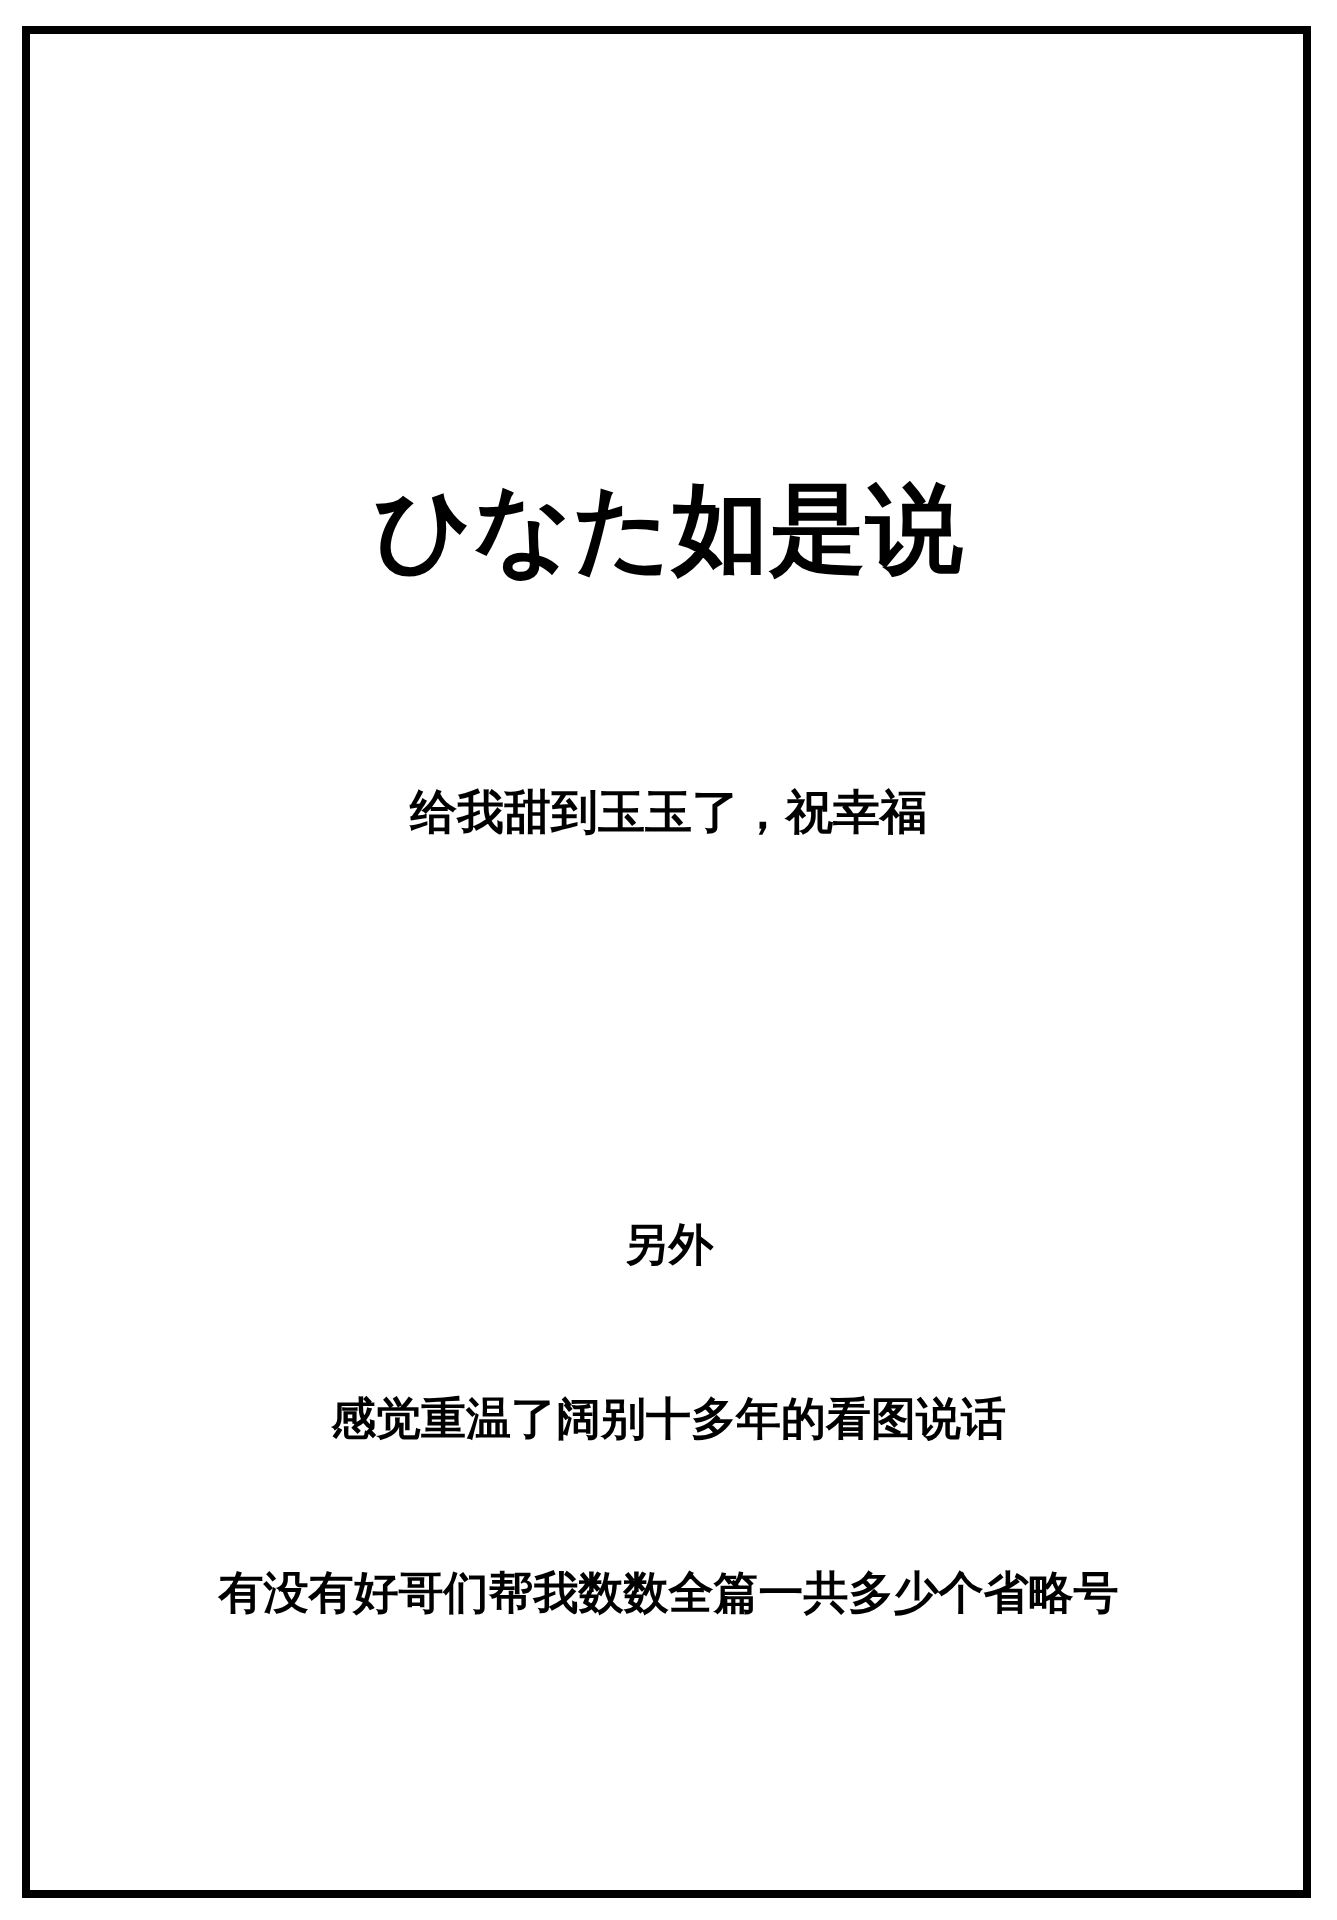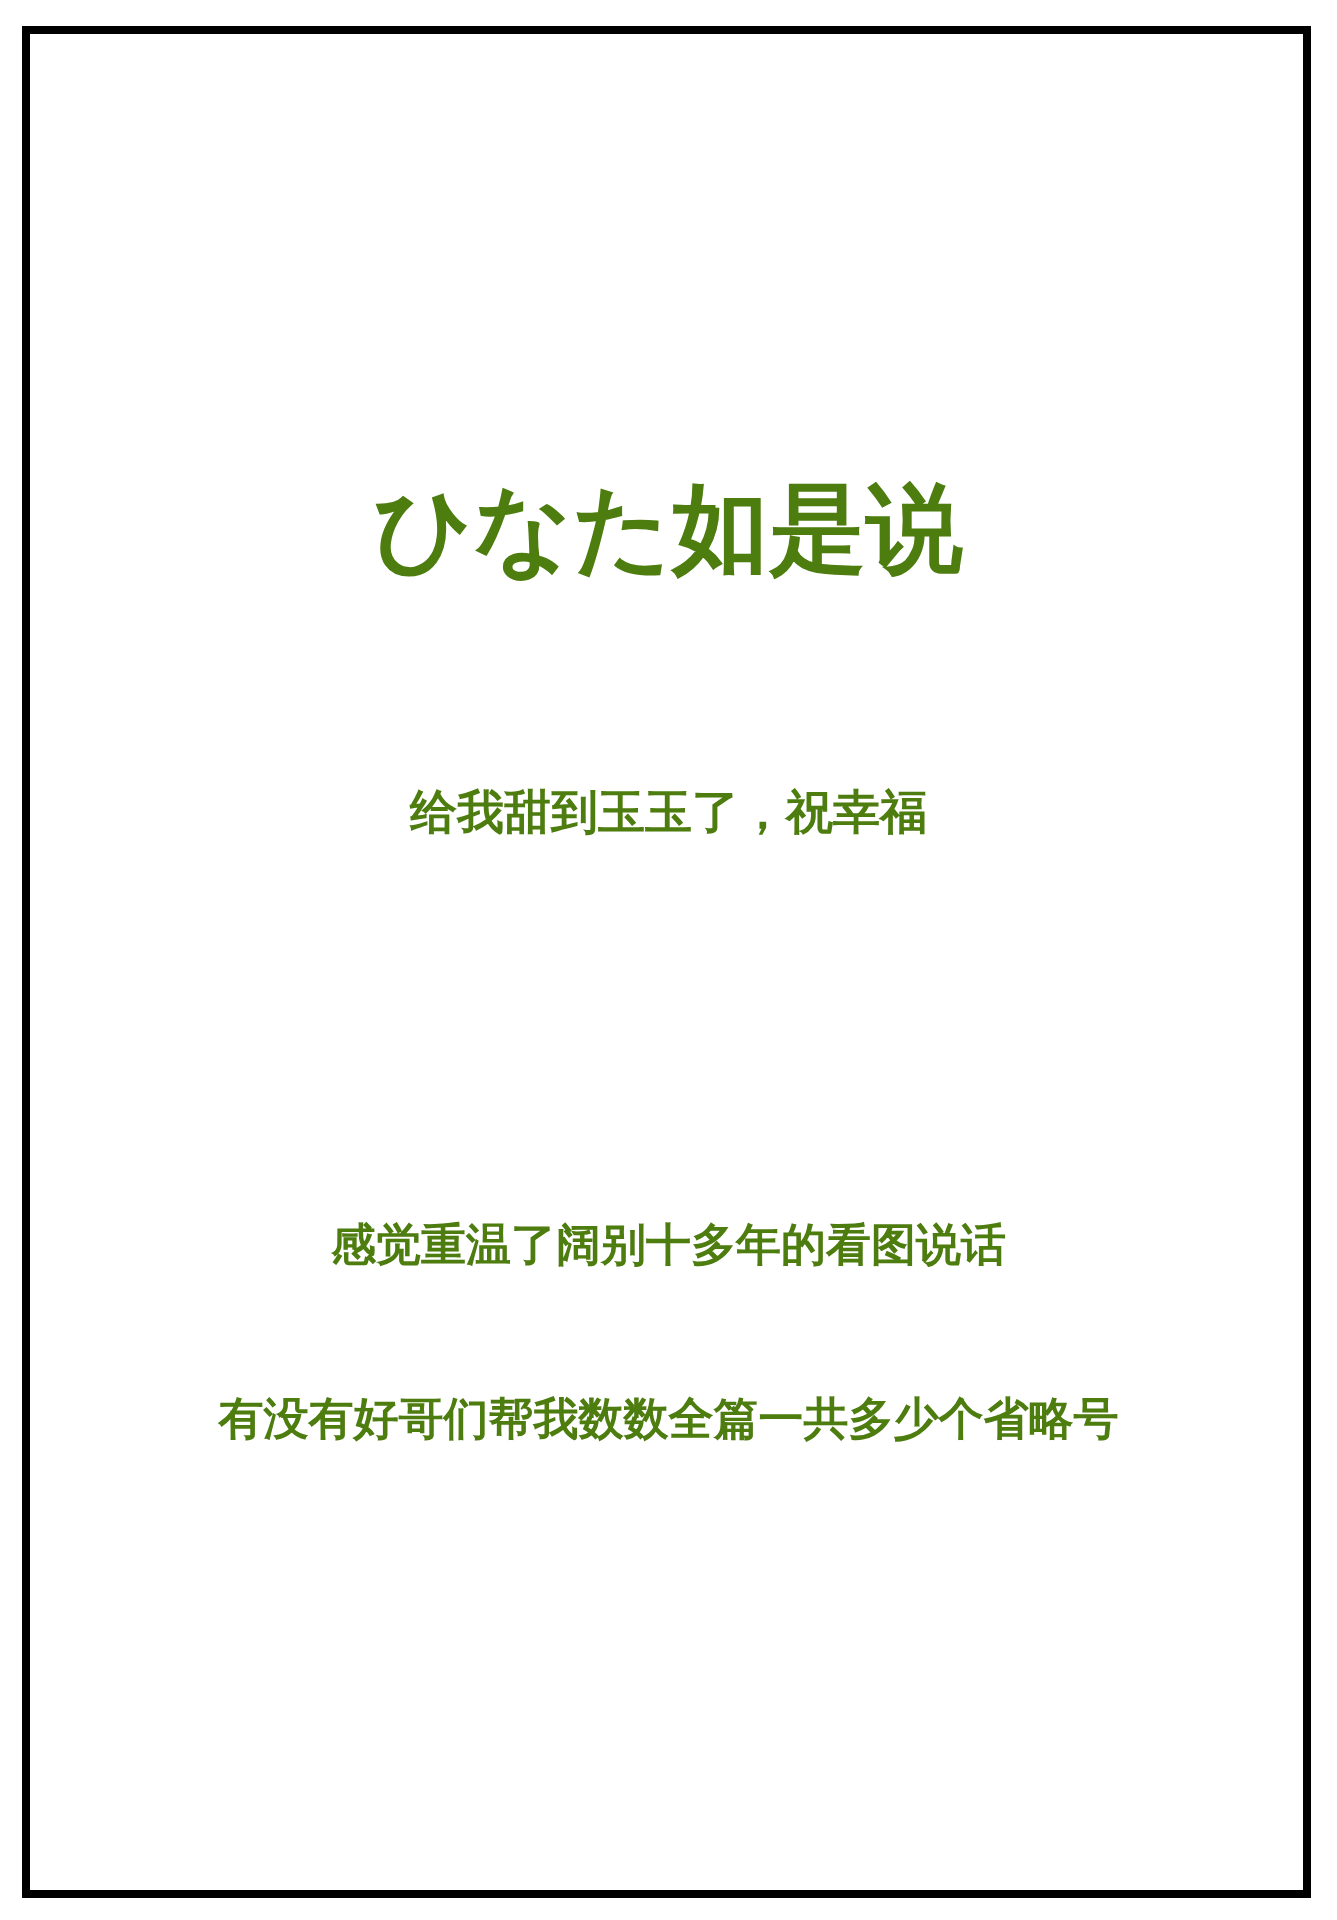--- a/index.html
+++ b/index.html
@@ -24,21 +24,21 @@
     box-sizing: border-box;
     border: 8px solid #000000;
     background: #ffffff;
   }
   .text-block {
     position: absolute;
     left: 0;
     width: 100%;
     text-align: center;
     font-weight: 700;
-    color: #4d7c0f;
+    color: #000000;
     white-space: pre;
   }
   .page-title {
     top: 408px;
     font-size: 97px;
     line-height: 1.15;
     letter-spacing: 0px;
   }
   .page-subtitle {
     top: 783px;
@@ -57,15 +57,16 @@
 </head>
 <body>
 
 <div class="page-frame"></div>
 
 <h1 class="text-block page-title">ひなた如是说</h1>
 
 <div class="text-block page-subtitle">给我甜到玉玉了，祝幸福</div>
 
 <div class="text-block page-note">
+  <span class="note-line">另外</span>
   <span class="note-line">感觉重温了阔别十多年的看图说话</span>
   <span class="note-line">有没有好哥们帮我数数全篇一共多少个省略号</span>
 </div>
 
 </body></html>

